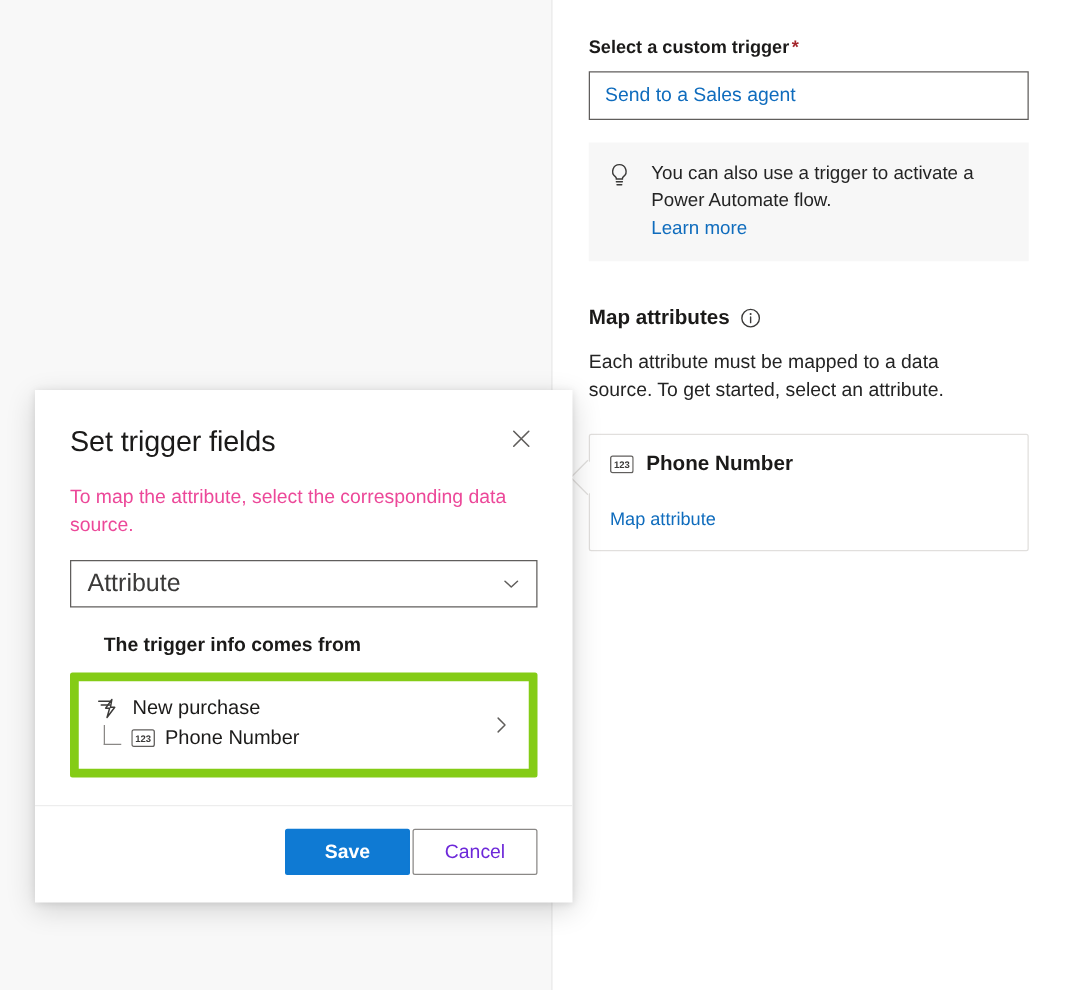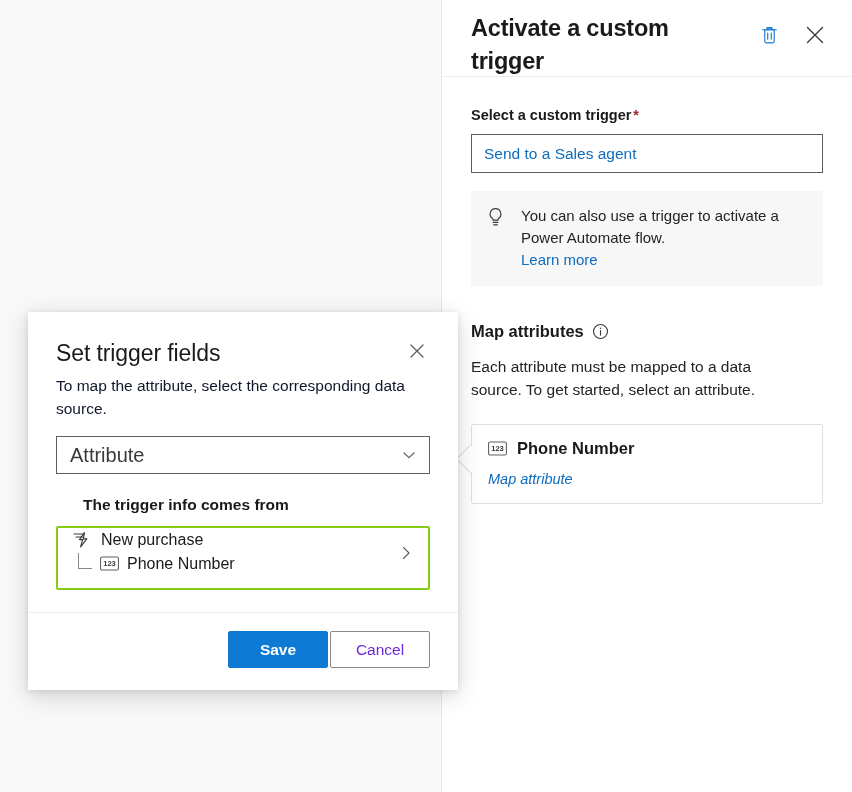--- a/index.html
+++ b/index.html
@@ -154,26 +154,25 @@
     align-items: center;
     gap: 10px;
   }
   .attr-name {
     font-size: 16.5px;
     font-weight: 600;
     color: #1b1a19;
   }
   .attr-link {
     display: inline-block;
-    margin-top: 13px;
+    margin-top: 27px;
     color: #0f6cbd;
     font-size: 14.5px;
     text-decoration: none;
     cursor: pointer;
-    font-style: italic;
   }
 
   .beak {
     position: absolute;
     left: -11px;
     top: 25px;
     width: 20px;
     height: 20px;
     background: #fff;
     border-left: 1px solid #e1dfdd;
@@ -201,24 +200,24 @@
   }
   .dialog-title {
     font-size: 23px;
     font-weight: 400;
     color: #1b1a19;
     line-height: 30px;
     letter-spacing: -0.1px;
   }
 
   .dialog-desc {
-    margin-top: 6px;
+    margin-top: 18px;
     font-size: 15.5px;
     line-height: 23px;
-    color: #0f172a;
+    color: #ec4899;
     max-width: 365px;
   }
 
   .select-box {
     margin-top: 16px;
     height: 38px;
     border: 1px solid #605e5c;
     background: #fff;
     display: flex;
     align-items: center;
@@ -232,24 +231,24 @@
   .sub-label {
     margin-top: 22px;
     font-size: 15.5px;
     font-weight: 600;
     color: #1b1a19;
     margin-left: 27px;
   }
 
   .source-card {
     margin-top: 12px;
-    border: 2px solid #84cc16;
+    border: 7px solid #84cc16;
     border-radius: 2px;
     background: #fff;
-    padding: 3px 14px 14px 14px;
+    padding: 13px 14px 14px 14px;
     display: flex;
     align-items: center;
     justify-content: space-between;
     cursor: pointer;
   }
   .source-main { display: flex; flex-direction: column; gap: 4px; }
   .source-row {
     display: flex;
     align-items: center;
     gap: 9px;
@@ -304,44 +303,20 @@
     border: 1px solid #8a8886;
   }
 
   svg { display: block; }
 </style>
 </head>
 <body>
 
 <div class="panel">
 
-  <div class="panel-header">
-    <div class="panel-title">Activate a custom trigger</div>
-
-    <div class="header-actions">
-      <button class="icon-btn">
-        <span>
-          <svg width="21" height="21" viewBox="0 0 20 20" fill="none">
-            <path d="M8 2.5h4a.5.5 0 0 1 .5.5v1h-5V3a.5.5 0 0 1 .5-.5z" stroke="#1b78d0" stroke-width="1.1"></path>
-            <path d="M3.5 4.5h13" stroke="#60a5e8" stroke-width="1.3" stroke-linecap="round"></path>
-            <path d="M5.5 4.5h9v11a1.5 1.5 0 0 1-1.5 1.5H7a1.5 1.5 0 0 1-1.5-1.5v-11z" stroke="#1b78d0" stroke-width="1.1"></path>
-            <path d="M8.3 7.6v6M11.7 7.6v6" stroke="#1b78d0" stroke-width="1.1" stroke-linecap="round"></path>
-          </svg>
-        </span>
-      </button>
-
-      <button class="icon-btn">
-        <span>
-          <svg width="24" height="24" viewBox="0 0 24 24" fill="none">
-            <path d="M4.5 4.5l15 15M19.5 4.5l-15 15" stroke="#3b3a39" stroke-width="1.4" stroke-linecap="round"></path>
-          </svg>
-        </span>
-      </button>
-    </div>
-  </div>
 
   <div class="panel-body">
 
     <div class="field-label">
       <span>Select a custom trigger</span><span class="req-star">*</span>
     </div>
 
     <div class="combo">
       <span>Send to a Sales agent</span>
     </div>

